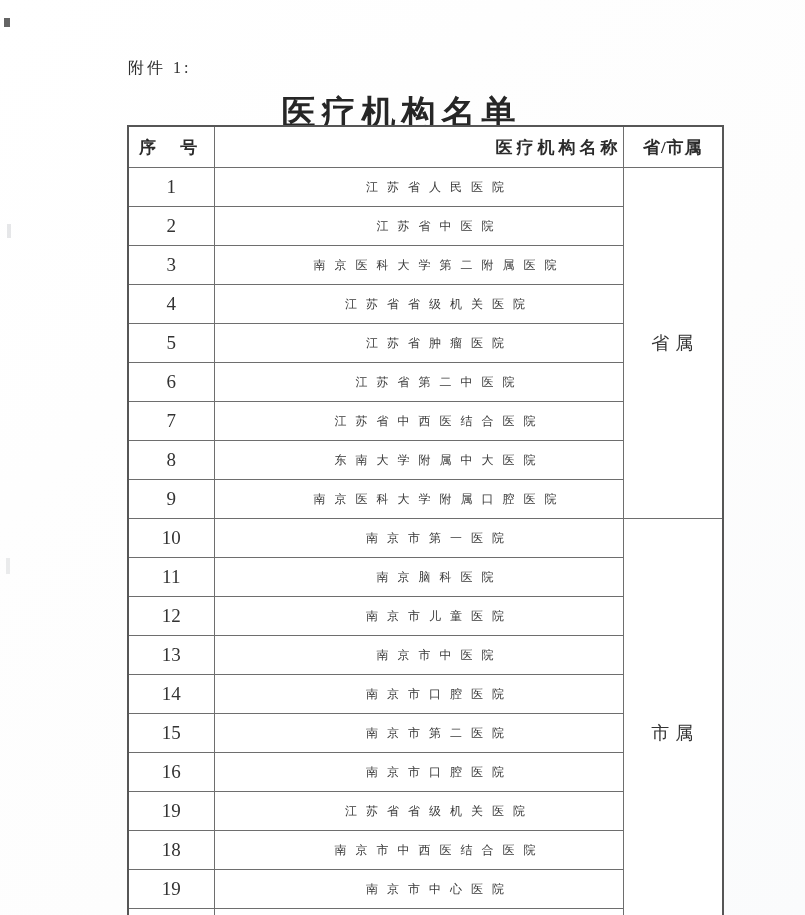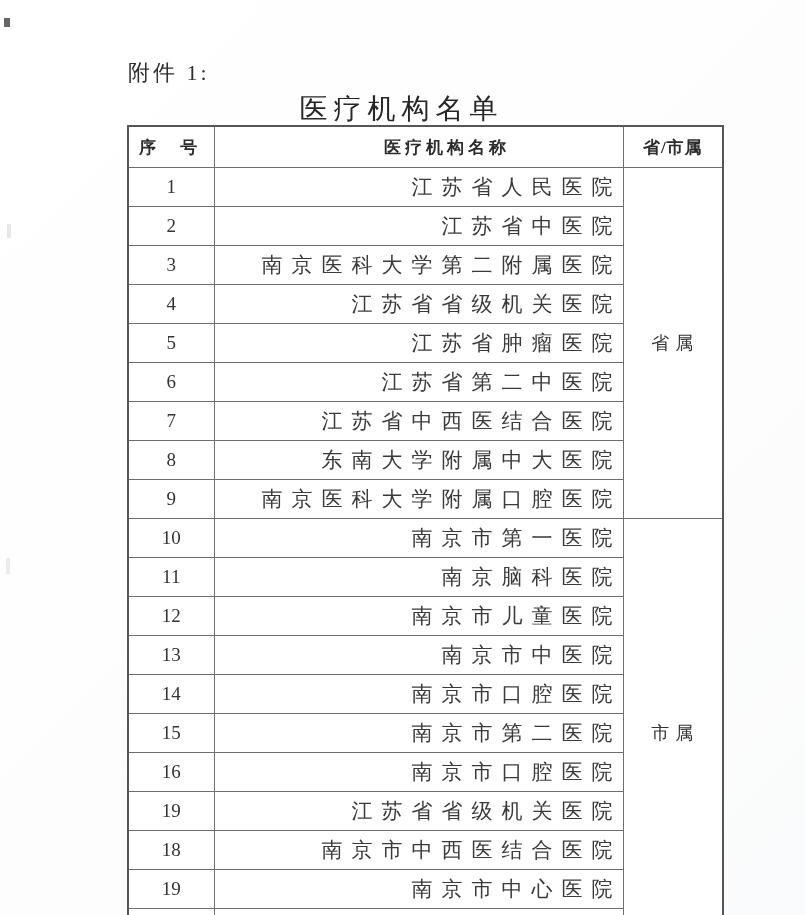--- a/index.html
+++ b/index.html
@@ -14,33 +14,33 @@
     background: linear-gradient(135deg, #ffffff 0%, #fdfdfd 60%, #fafbfc 100%);
     font-family: "Liberation Serif", "DejaVu Serif", serif;
     color: #2f2f2f;
     overflow: hidden;
   }
 
   .attachment-label {
     position: absolute;
     left: 128px;
     top: 58px;
-    font-size: 22px;
+    font-size: 16px;
     letter-spacing: 3px;
     color: #2e2e2e;
   }
 
   .doc-title {
     position: absolute;
     left: 104px;
     top: 90px;
     width: 595px;
     text-align: center;
-    font-size: 28px;
-    font-weight: normal;
+    font-size: 34px;
+    font-weight: bold;
     letter-spacing: 6px;
     color: #262626;
   }
 
   table.hospital-table {
     position: absolute;
     left: 127px;
     top: 125px;
     width: 595px;
     border-collapse: collapse;
@@ -65,43 +65,43 @@
     font-weight: bold;
     color: #2b2b2b;
     background: #ffffff;
   }
   th.h-no {
     text-align: left;
     letter-spacing: 10px;
     padding-left: 10px; 
   }
   th.h-name {
-    text-align: center;
+    text-align: right;
     padding-left: 58px;
     letter-spacing: 4px;
     font-family: Liberation Mono, monospace;
   }
   th.h-aff {
     text-align: center;
     letter-spacing: 1px;
   }
 
   td {
     height: 36px;
     background: #ffffff;
   }
   td.c-no {
     text-align: center;
     font-size: 19px;
     color: #333333;
   }
   td.c-name {
-    text-align: right;
+    text-align: center;
     padding-left: 43px;
-    font-size: 21px;
+    font-size: 12px;
     letter-spacing: 9px;
     color: #3a3a3a;
     white-space: nowrap;
     overflow: hidden;
   }
   td.c-aff {
     text-align: center;
     vertical-align: middle;
     font-size: 18px;
     letter-spacing: 6px;

